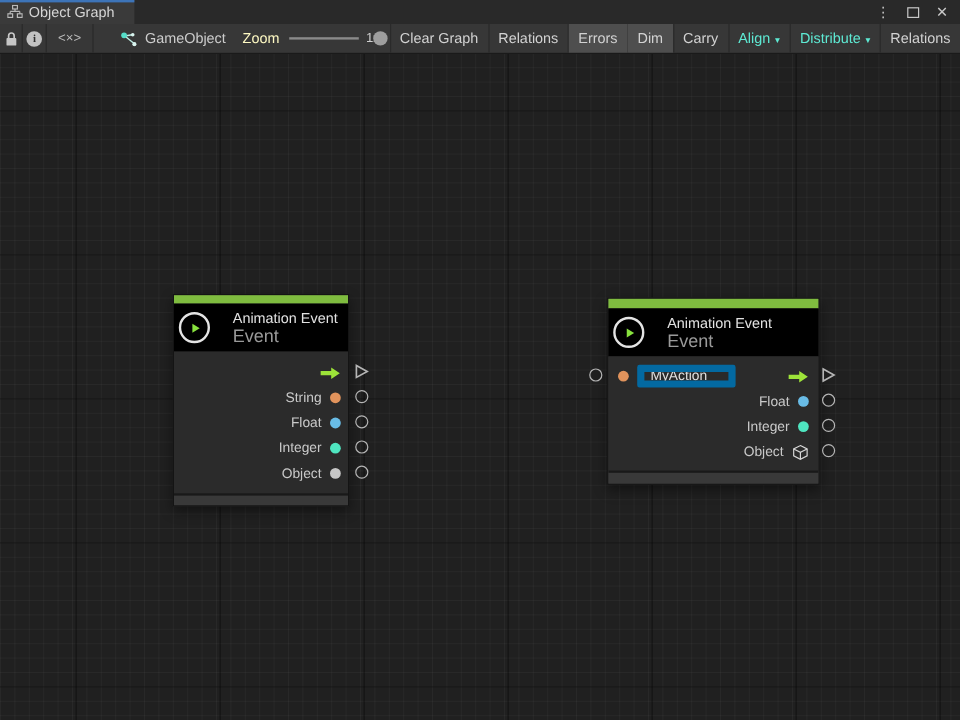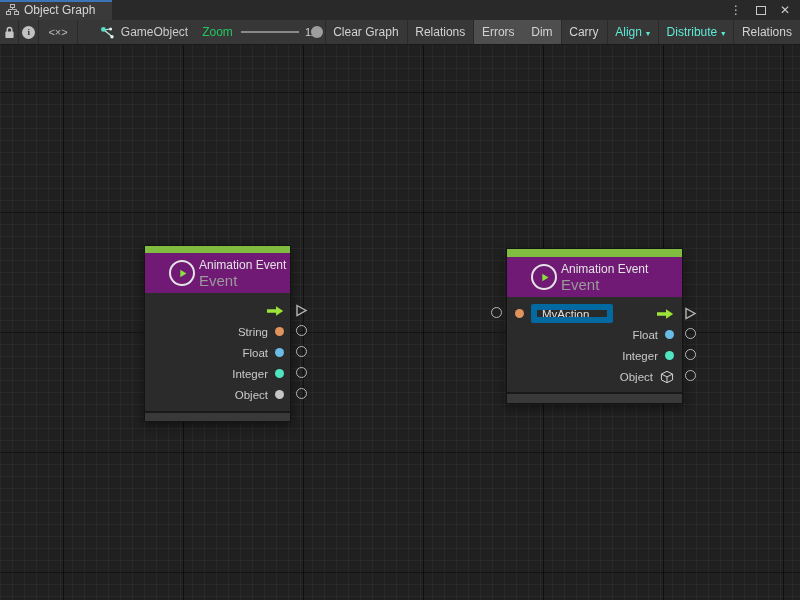--- a/index.html
+++ b/index.html
@@ -25,21 +25,21 @@
   .tb-icon-btn { display:flex; align-items:center; justify-content:center; cursor:pointer; }
   .tb-sep { width:1px; background:#2a2a2a; }
   .tb-btn { display:flex; align-items:center; padding:0 8px; font-size:12px; color:#d2d2d2;
             white-space:nowrap; cursor:pointer; }
   .tb-btn.on { background:#4e4e4e; }
   .tb-btn.disabled { color:#5eead4; cursor:default; }
   .dd-arrow { font-size:8px; margin-left:4px; position:relative; top:1px; }
   .code-label { font-size:11px; color:#bdbdbd; }
   .go-group { display:flex; align-items:center; gap:6px; margin-left:22px; }
   .go-label { font-size:12px; color:#cccccc; }
-  .zoom-label { font-size:12px; color:#22c55e; margin-left:14px; }
+  .zoom-label { font-size:12px; color:#fef9c3; margin-left:14px; }
   .zoom-track { width:88px; height:2px; background:#8a8a8a; margin-left:8px; position:relative;
                 align-self:center; cursor:pointer; }
   .zoom-handle { position:absolute; left:70px; top:-5px; width:12px; height:12px; border-radius:50%;
                  background:#9e9e9e; cursor:grab; }
   .zoom-value { font-size:11px; color:#cfcfcf; margin-left:6px; margin-right:8px; align-self:center; }
   .info-circle { width:13px; height:13px; border-radius:50%; background:#c2c2c2; color:#2f2f2f;
                  font-size:9px; font-weight:bold; display:flex; align-items:center; justify-content:center;
                  font-family:"Liberation Serif",serif; }
 
   
@@ -52,22 +52,22 @@
               linear-gradient(to right,  rgba(255,255,255,0.035) 1px, transparent 1px);
             background-size:120px 120px,120px 120px,12px 12px,12px 12px;
             background-position:0 47px,63px 0,0 11px,0 0; }
 
   
   .node-wrap { position:absolute; }
   .node { border:1px solid #141414; background:#2b2b2b; box-shadow:0 4px 10px rgba(0,0,0,0.45);
           cursor:grab; }
   .node-accent { height:7px; }
   .node2 .node-accent { height:8px; }
-  .node-header { height:40px; background:#701a75; display:flex; align-items:center;
-                 gap:4px; padding:0 24px; }
+  .node-header { height:40px; background:#000000; display:flex; align-items:center;
+                 gap:19px; padding:0 4px; }
   .play-circle { width:26px; height:26px; min-width:26px; border:2px solid #e4e4e4; border-radius:50%;
                  display:flex; align-items:center; justify-content:center; }
   .node-titles { display:flex; flex-direction:column; }
   .node-title { font-size:12px; color:#e2e2e2; white-space:nowrap; }
   .node-subtitle { font-size:15px; color:#9a9a9a; margin-top:0; }
   .node-body { padding:7px 0 6px 0; background:#2b2b2b; }
   .node2 .node-body { padding:6px 0 5px 0; }
   .prow { height:21px; display:flex; align-items:center; justify-content:flex-end;
           padding:0 6px; gap:7px; }
   .node2 .prow { padding:0 8px; }

